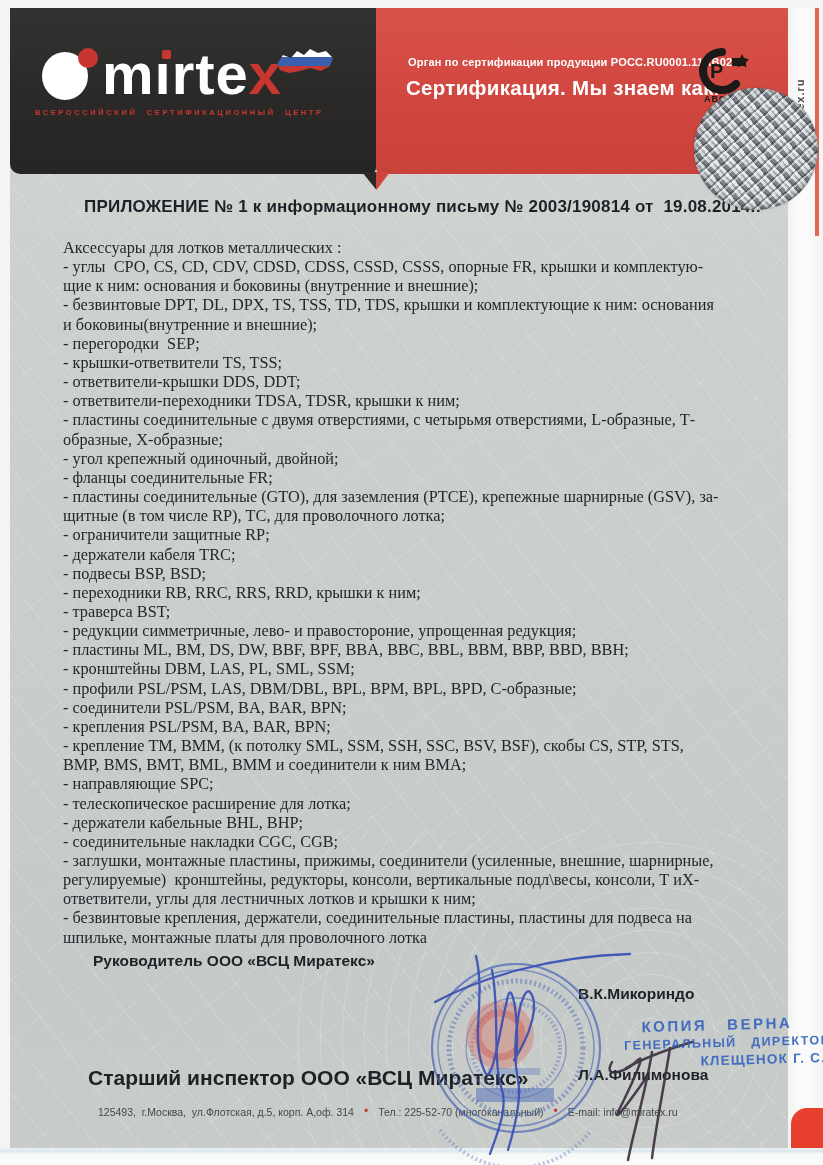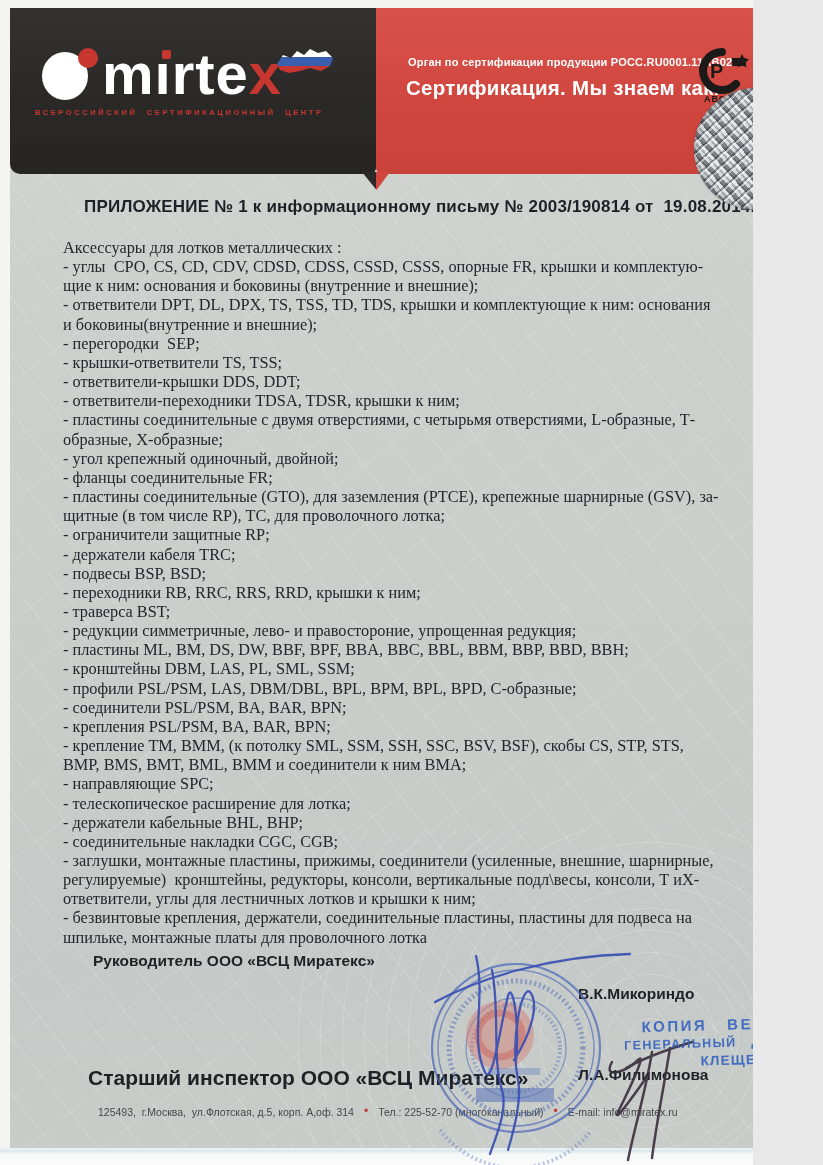--- a/index.html
+++ b/index.html
@@ -1,16 +1,16 @@
 <!DOCTYPE html>
 <html><head>
 <meta charset="utf-8">
 <style>
   html,body{margin:0;padding:0;background:#e8e8e8;}
-  .page{position:relative;width:753px;height:1165px;overflow:hidden;
+  .page{position:relative;width:823px;height:1165px;overflow:hidden;
         background:#f5f6f4;font-family:"Liberation Sans",sans-serif;}
   
   .paper{position:absolute;left:10px;top:8px;width:778px;height:1140px;
          background:linear-gradient(180deg,#d4d7d4 0%,#cdd1ce 22%,#c9cecb 55%,#c5cac8 85%,#c8ccc9 100%);}
   .guilloche{position:absolute;inset:0;pointer-events:none;opacity:.55;
      background:
        repeating-linear-gradient(52deg,rgba(255,255,255,0) 0 34px,rgba(255,255,255,.30) 34px 35px),
        repeating-linear-gradient(-38deg,rgba(255,255,255,0) 0 46px,rgba(255,255,255,.22) 46px 47px);}
   .guilloche-arcs{position:absolute;left:290px;top:830px;width:488px;height:318px;pointer-events:none;opacity:.5;
      background:repeating-radial-gradient(circle at 360px 210px,rgba(255,255,255,0) 0 21px,rgba(255,255,255,.35) 21px 22px);}
@@ -135,21 +135,21 @@
   <div class="top-strip"></div>
 
   <div class="hologram"></div>
 
   <div class="doc-title">ПРИЛОЖЕНИЕ № 1 к информационному письму № 2003/190814 от  19.08.2014г.</div>
 
   <div class="body-block">
       <div class="body-line">Аксессуары для лотков металлических :</div>
       <div class="body-line">- углы  СРО, CS, CD, CDV, CDSD, CDSS, CSSD, CSSS, опорные FR, крышки и комплектую-</div>
       <div class="body-line">щие к ним: основания и боковины (внутренние и внешние);</div>
-      <div class="body-line">- ответвители DPT, DL, DPX, TS, TSS, TD, TDS, крышки и комплектующие к ним: основания</div>
+      <div class="body-line">- безвинтовые DPT, DL, DPX, TS, TSS, TD, TDS, крышки и комплектующие к ним: основания</div>
       <div class="body-line">и боковины(внутренние и внешние);</div>
       <div class="body-line">- перегородки  SEP;</div>
       <div class="body-line">- крышки-ответвители TS, TSS;</div>
       <div class="body-line">- ответвители-крышки DDS, DDT;</div>
       <div class="body-line">- ответвители-переходники TDSA, TDSR, крышки к ним;</div>
       <div class="body-line">- пластины соединительные с двумя отверстиями, с четырьмя отверстиями, L-образные, Т-</div>
       <div class="body-line">образные, Х-образные;</div>
       <div class="body-line">- угол крепежный одиночный, двойной;</div>
       <div class="body-line">- фланцы соединительные FR;</div>
       <div class="body-line">- пластины соединительные (GTO), для заземления (PTCE), крепежные шарнирные (GSV), за-</div>

